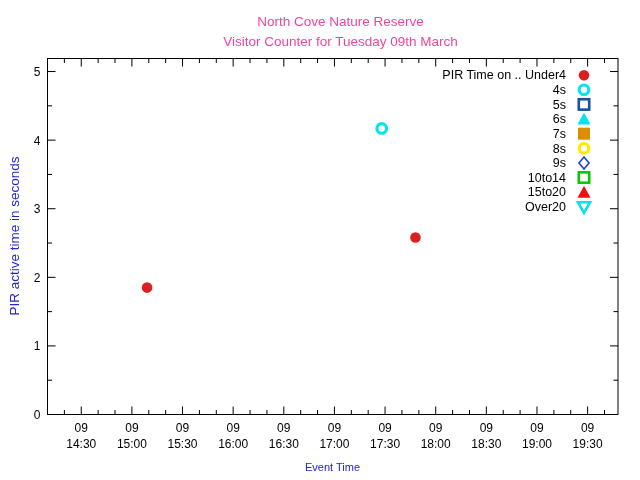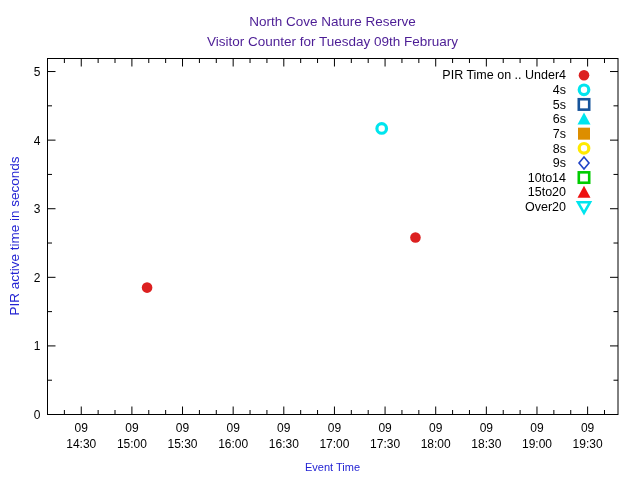--- a/index.html
+++ b/index.html
@@ -1,41 +1,41 @@
 <!DOCTYPE html>
 <html><head>
 <meta charset="utf-8">
 <style>
   html,body{margin:0;padding:0;background:#fff;}
   .canvas{
     position:relative;width:640px;height:480px;background:#ffffff;overflow:hidden;
     font-family:"Liberation Sans", sans-serif;
   }
   .title{
-    position:absolute;left:47px;top:12px;width:571px;text-align:center;
-    font-size:13.5px;line-height:20px;color:#4c1d95;
+    position:absolute;left:55px;top:12px;width:571px;text-align:center;
+    font-size:13.5px;line-height:20px;color:#ec4899;
   }
   .ylabel{
     position:absolute;left:14px;top:236px;transform:translate(-50%,-50%) rotate(-90deg);
     white-space:nowrap;font-size:13.5px;color:#2323D3;
   }
   .xlabel{
     position:absolute;left:47px;top:461px;width:571px;text-align:center;
     font-size:11px;color:#2323D3;
   }
   svg{position:absolute;left:0;top:0;}
   svg text{font-family:"Liberation Sans", sans-serif;}
 </style>
 </head>
 <body>
 
 <div class="canvas">
   <div class="title">
     <div>North Cove Nature Reserve</div>
-    <div>Visitor Counter for Tuesday 09th February</div>
+    <div>Visitor Counter for Tuesday 09th March</div>
   </div>
 
   <svg id="plot" width="640" height="480" viewBox="0 0 640 480">
       <rect x="47.5" y="58.5" width="570.5" height="356" fill="none" stroke="#000000" stroke-width="1"></rect>
       <line x1="81.25739644970415" y1="414.5" x2="81.25739644970415" y2="406.5" stroke="#000000" stroke-width="1"></line>
       <line x1="81.25739644970415" y1="58.5" x2="81.25739644970415" y2="66.5" stroke="#000000" stroke-width="1"></line>
       <text x="81.25739644970415" y="432" text-anchor="middle" font-size="12" fill="#000000">09</text>
       <text x="81.25739644970415" y="448" text-anchor="middle" font-size="12" fill="#000000">14:30</text>
       <line x1="131.89349112426038" y1="414.5" x2="131.89349112426038" y2="406.5" stroke="#000000" stroke-width="1"></line>
       <line x1="131.89349112426038" y1="58.5" x2="131.89349112426038" y2="66.5" stroke="#000000" stroke-width="1"></line>

